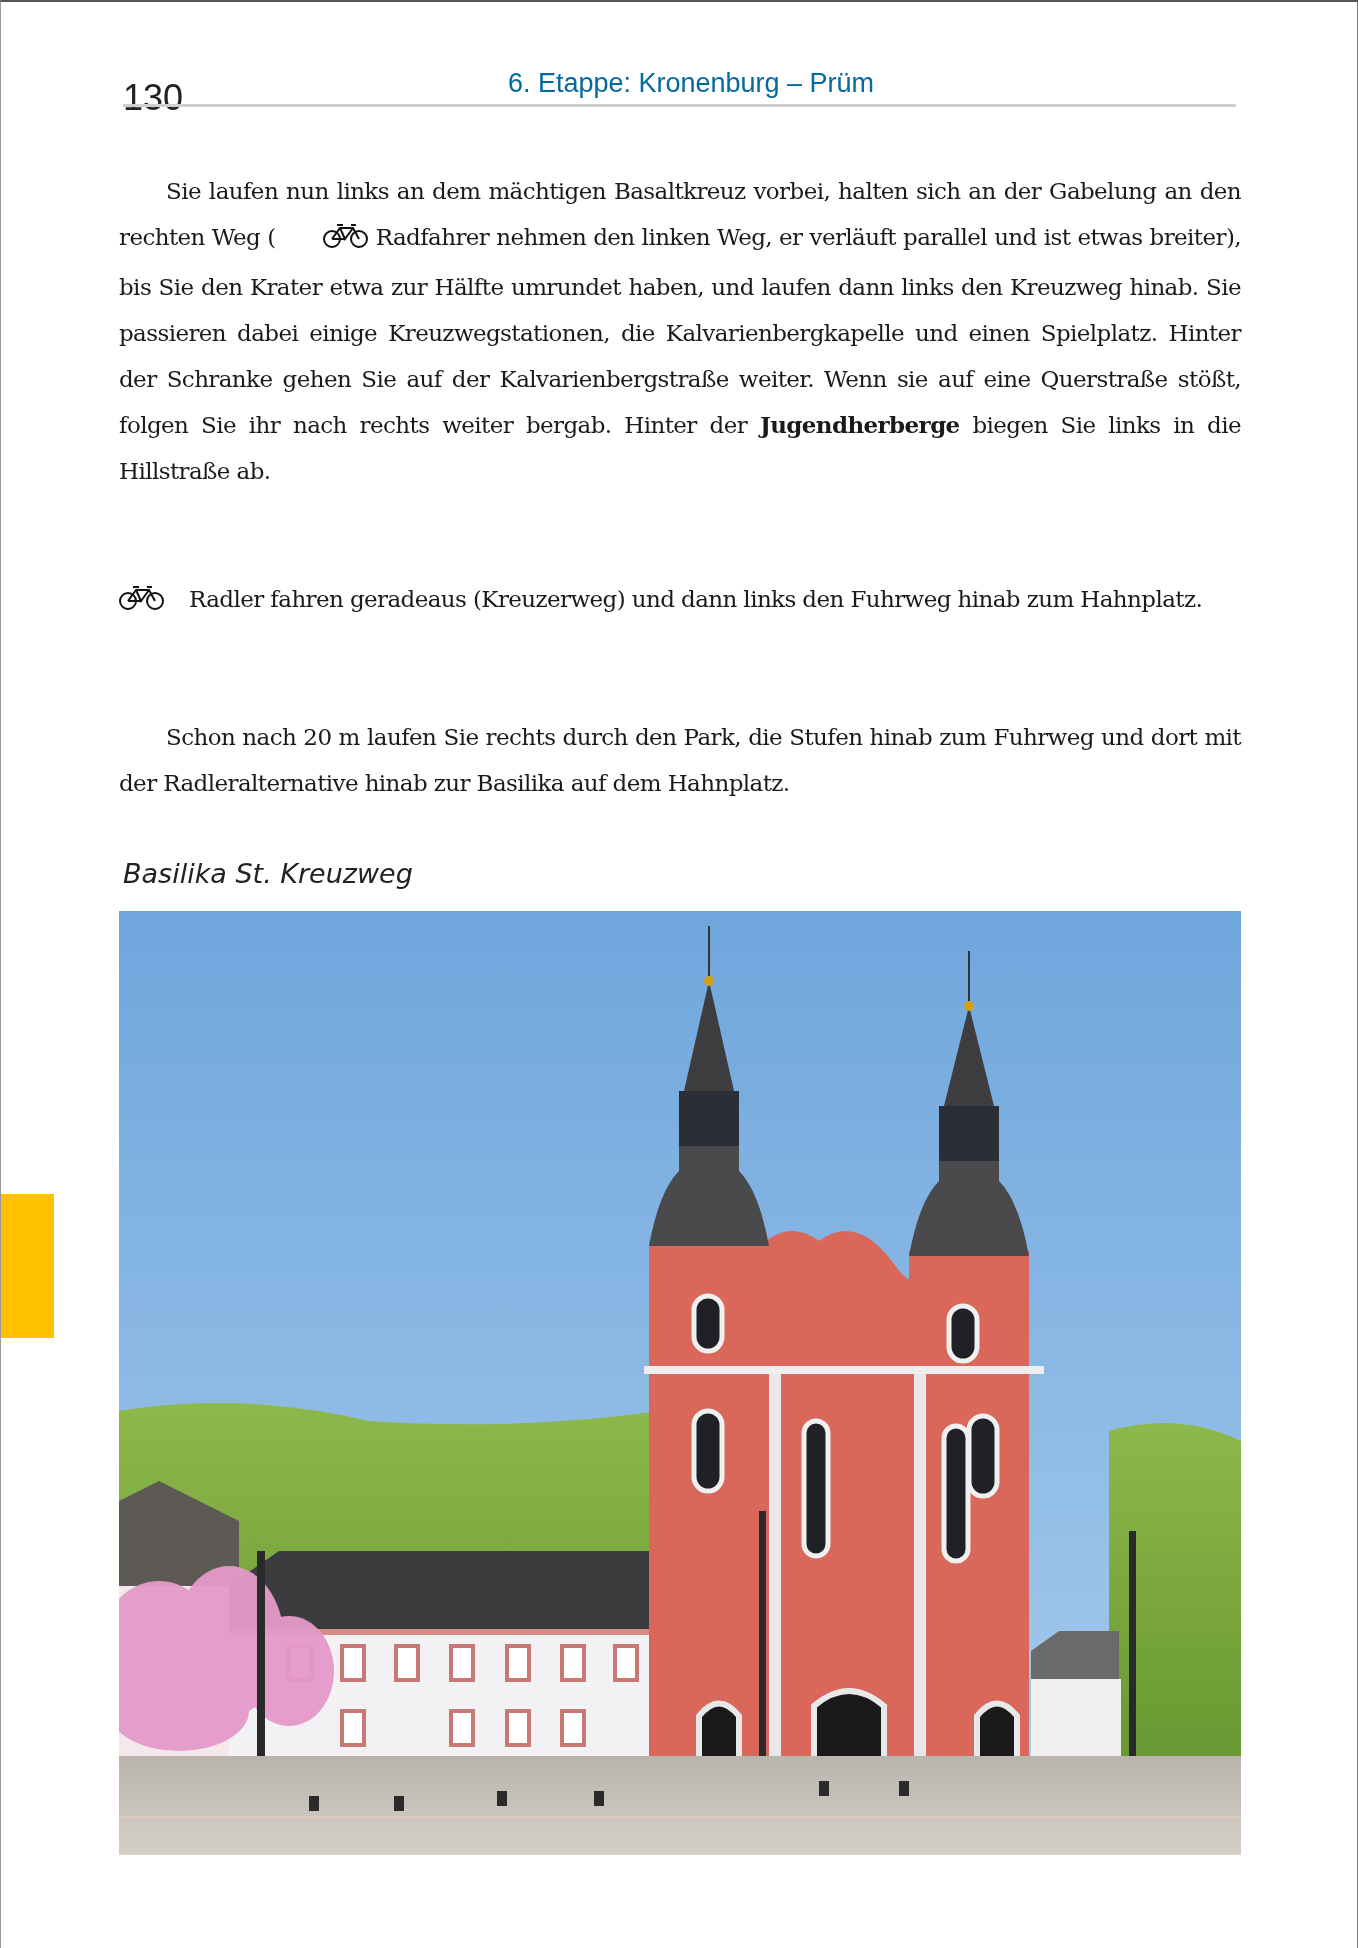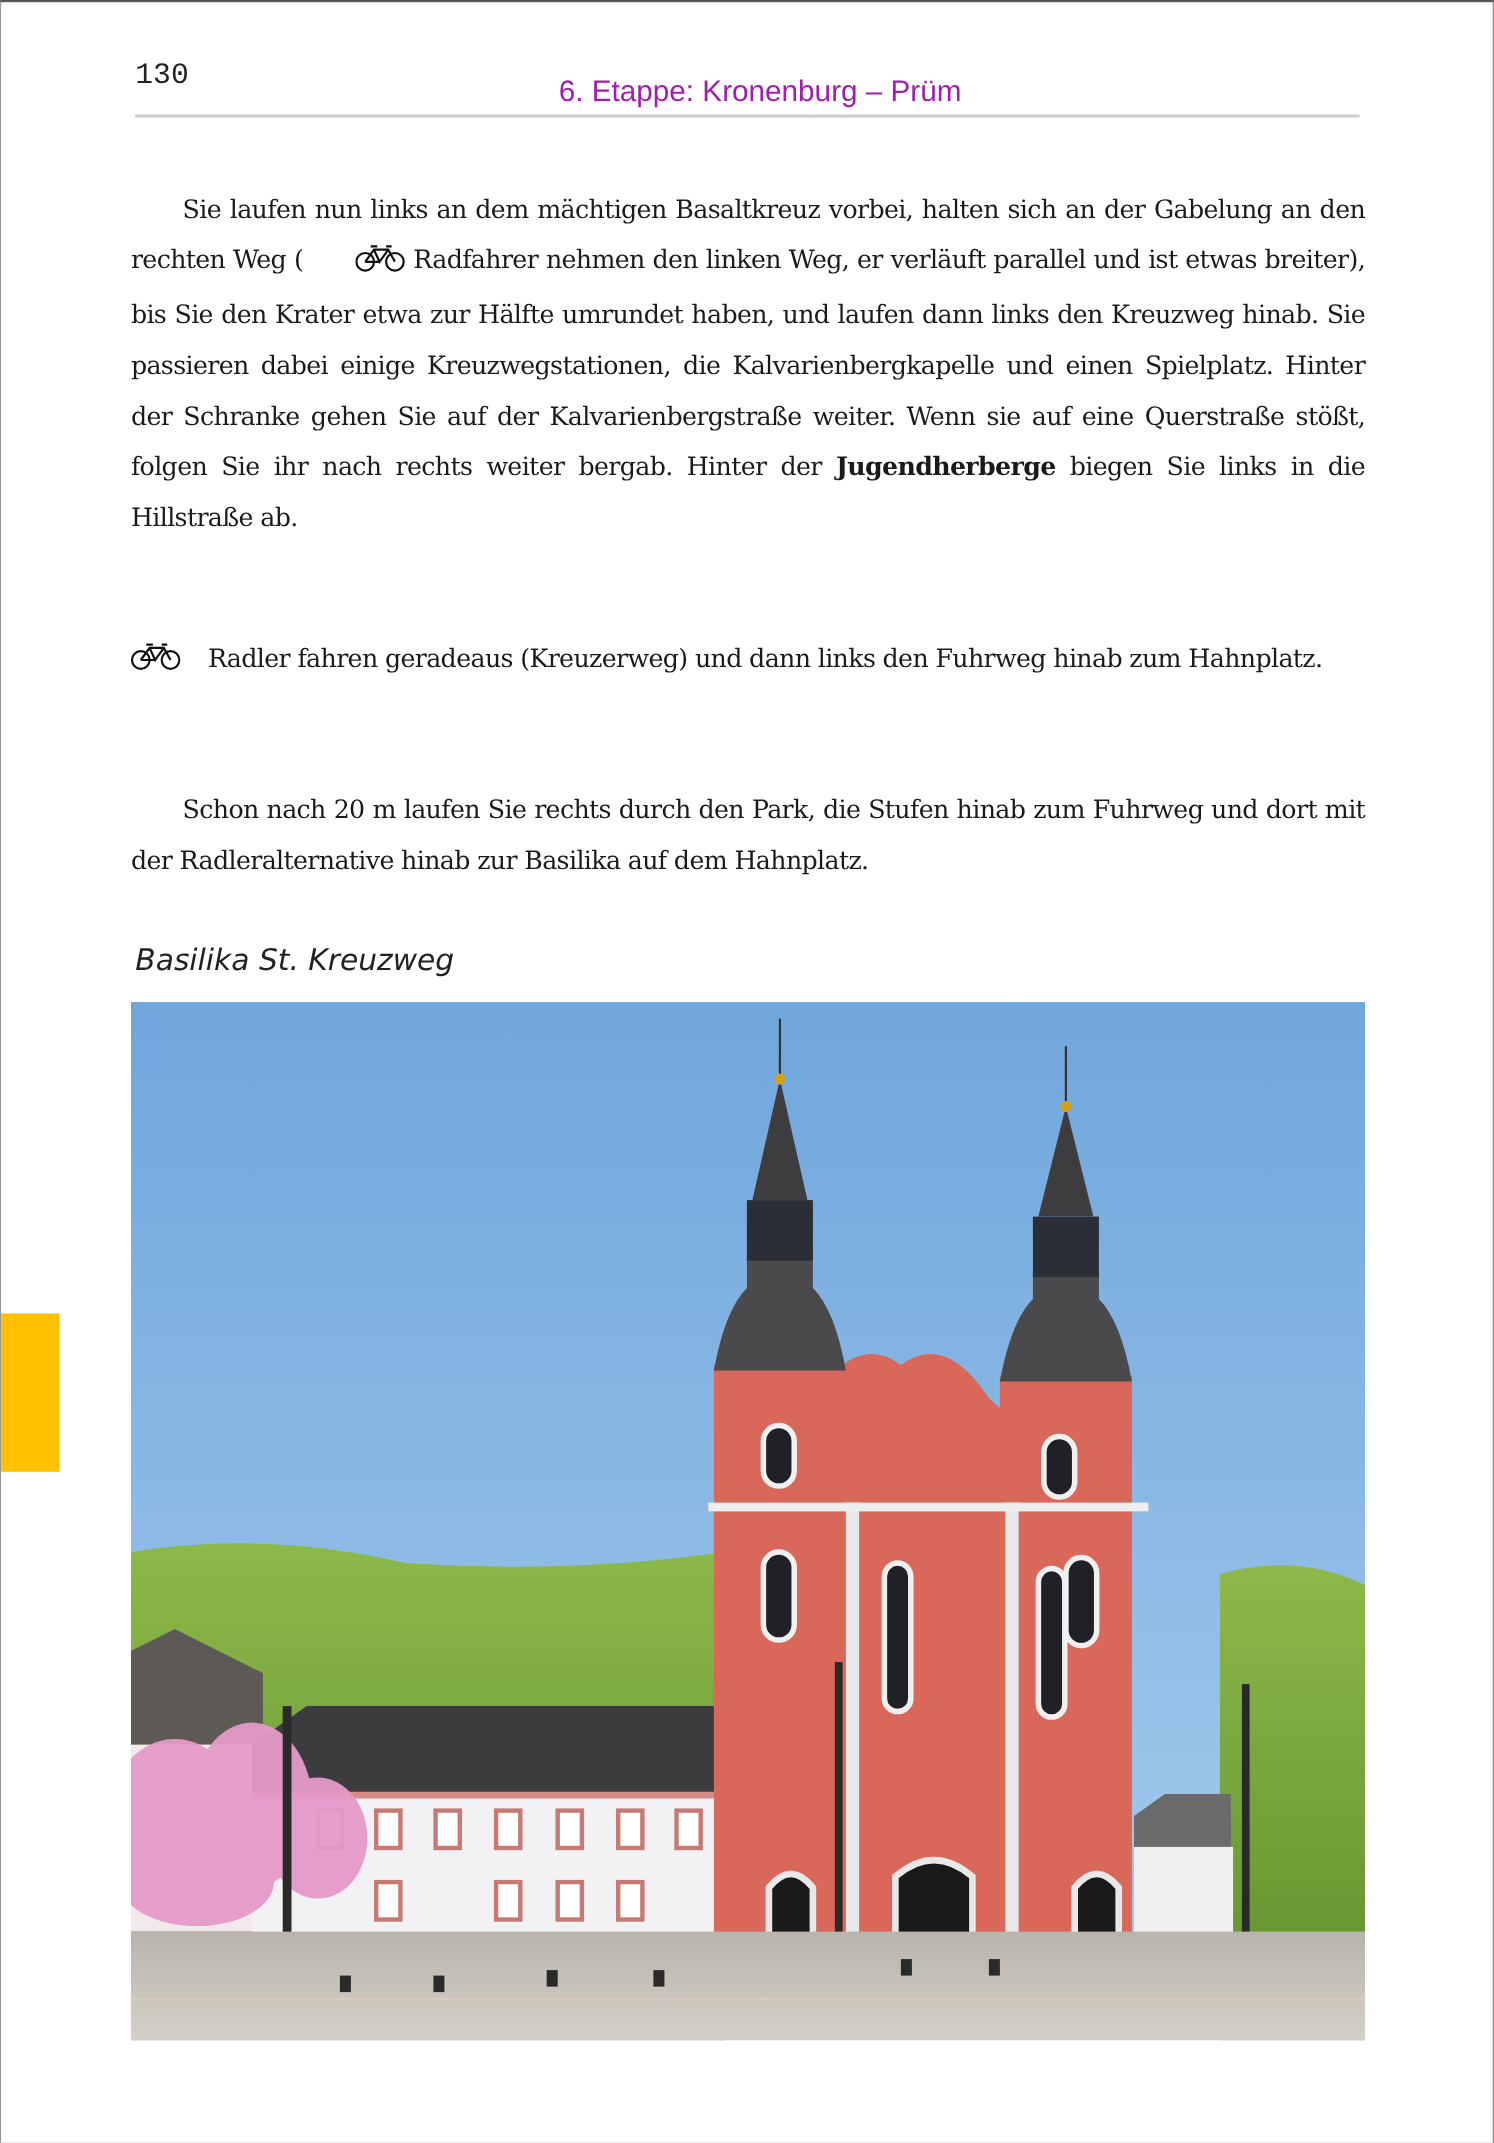--- a/index.html
+++ b/index.html
@@ -1,20 +1,20 @@
 <!DOCTYPE html>
 <html><head>
 <meta charset="utf-8">
 <style>
   html,body{margin:0;padding:0;background:#fff;}
   body{width:1358px;height:1948px;position:relative;overflow:hidden;}
   .page{position:absolute;left:0;top:0;width:1356px;height:1946px;border-top:2px solid #555;border-right:2px solid #777;border-bottom:2px solid #555;border-left:1px solid #999;background:#fff;}
   .tab{position:absolute;left:0;top:1192px;width:53px;height:144px;background:#ffc000;}
-  .hdr-num{position:absolute;left:122px;top:52px;font-family:Liberation Mono, monospace;font-size:27px;color:#222;}
-  .hdr-title{position:absolute;left:480px;width:420px;top:66px;text-align:center;font-family:"Liberation Sans",sans-serif;font-size:27px;color:#a21caf;}
+  .hdr-num{position:absolute;left:122px;top:75px;font-family:Liberation Sans, sans-serif;font-size:36px;color:#222;}
+  .hdr-title{position:absolute;left:480px;width:420px;top:66px;text-align:center;font-family:"Liberation Sans",sans-serif;font-size:27px;color:#0369a1;}
   .hdr-rule{position:absolute;left:122px;top:102px;width:1113px;height:3px;background:#cfcfcf;}
   .body{position:absolute;left:118px;width:1122px;font-family:"DejaVu Serif","Liberation Serif",serif;font-size:23px;line-height:46px;color:#1a1a1a;text-align:justify;letter-spacing:-0.6px;}
   .body p{margin:0;}
   .indent{text-indent:47px;}
   .p1{top:166px;}
   .p2{top:574px;}
   .p3{top:712px;}
   b.strong{font-weight:bold;}
   .bike{display:inline-block;vertical-align:-4px;}
   .gap{display:inline-block;width:24px;}

